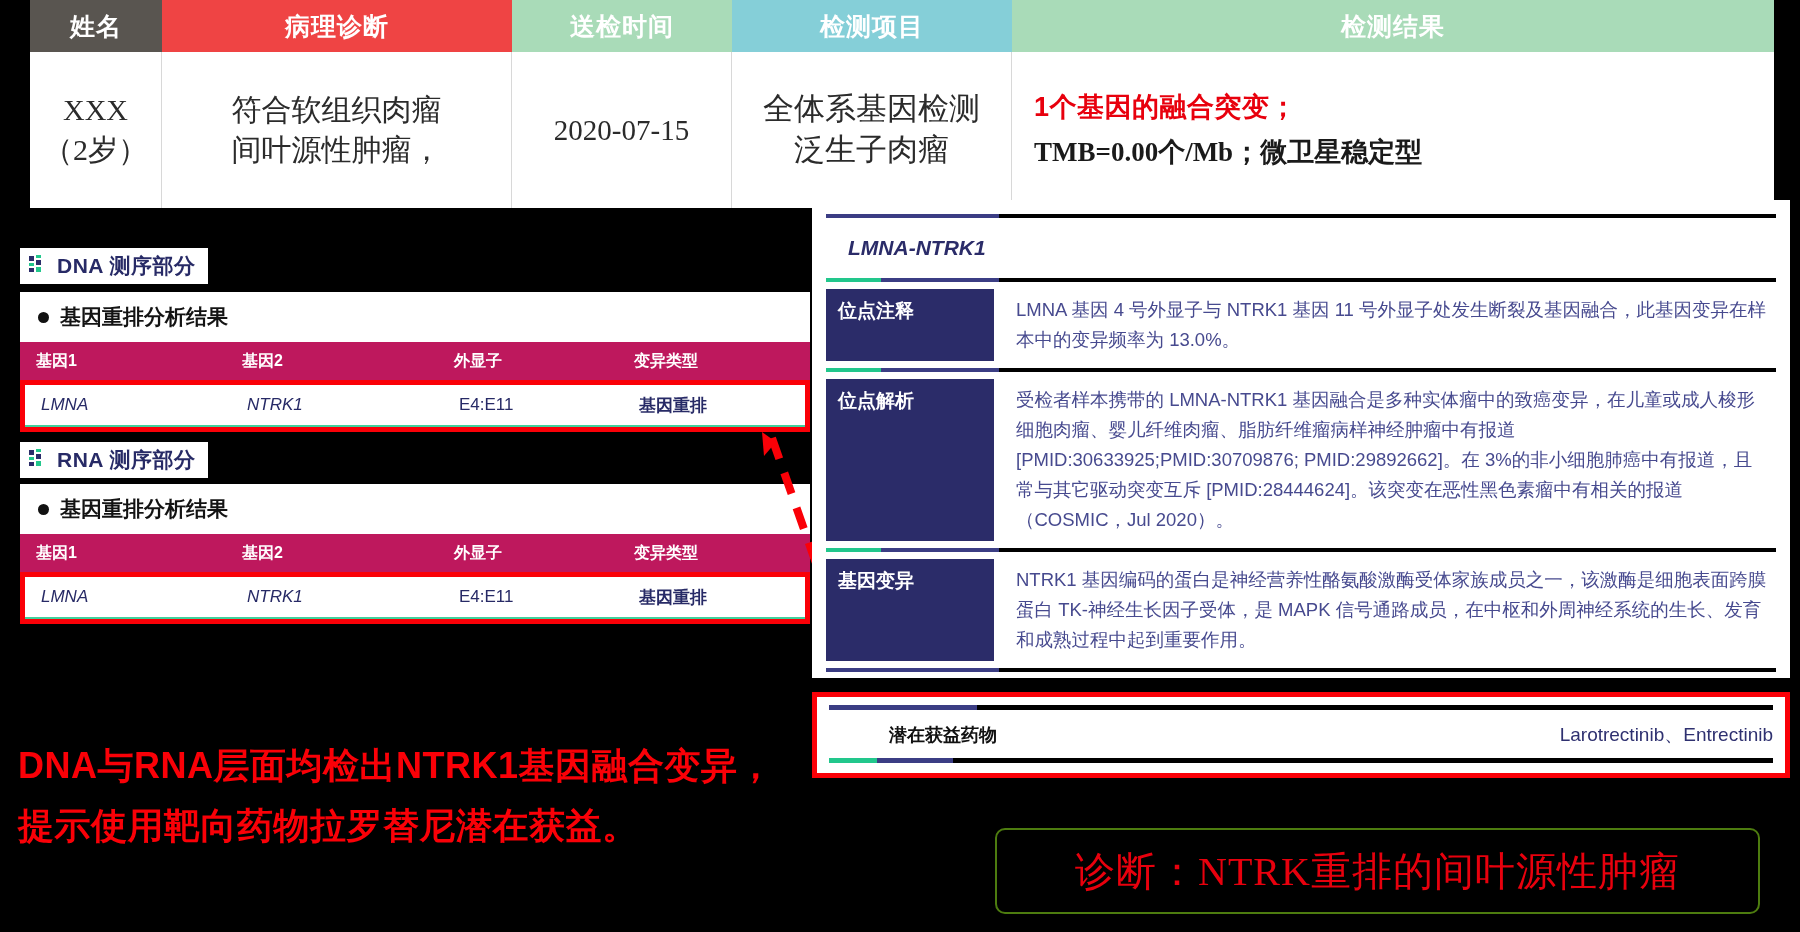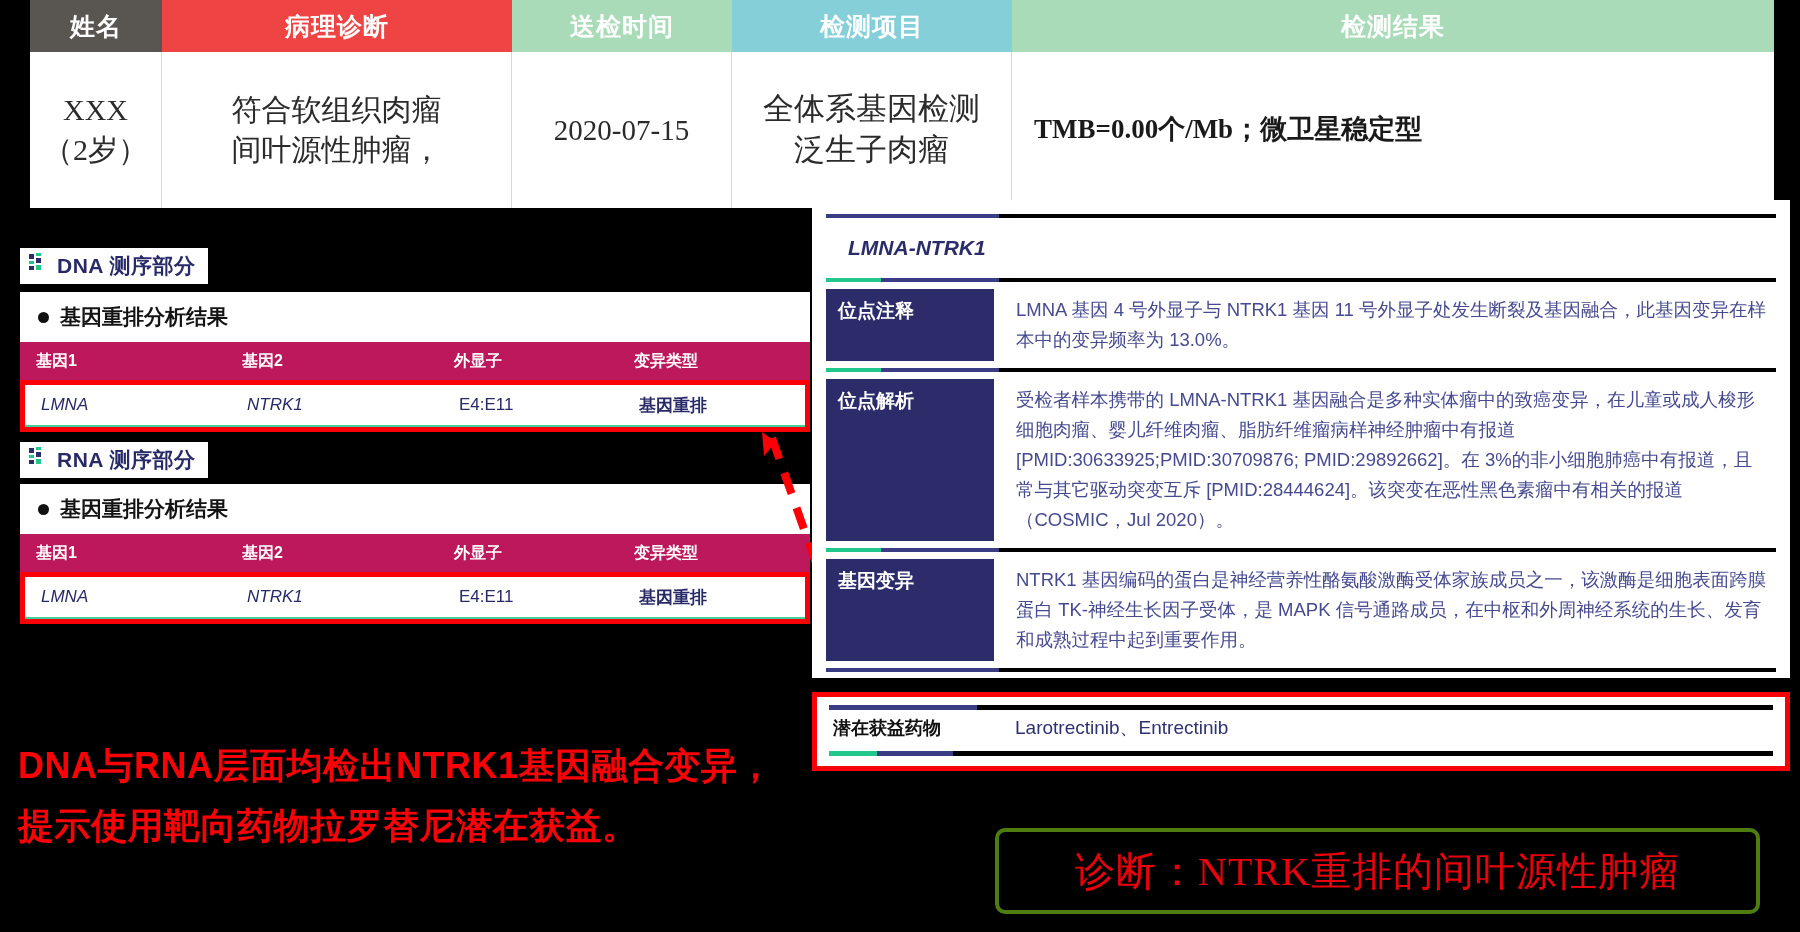--- a/index.html
+++ b/index.html
@@ -58,21 +58,21 @@
   }
   .res-line2 {
     color: #1a1a1a; font-weight: bold; font-size: 27px;
     font-family: "Liberation Serif","DejaVu Serif", serif;
   }
 
   
   .left-panel { position: absolute; left: 20px; top: 248px; width: 790px; }
 
   .seq-badge {
-    display: inline-flex; gap: 9px;
+    display: inline-flex; align-items: center; gap: 9px;
     background: #ffffff; padding: 4px 12px 4px 8px;
   }
   .seq-badge .glyph { display: block; }
   .seq-badge .label {
     color: #272a66; font-weight: bold; font-size: 21px; letter-spacing: .5px;
   }
 
   .white-card { background: #ffffff; padding: 0; }
   .bullet-row {
     display: flex; align-items: center; gap: 11px;
@@ -131,40 +131,40 @@
   .kv .val.serifital { font-style: italic; font-weight: bold; font-size: 21px; color: #2b2c69; }
 
   .drug-block {
     border: 5px solid #fa0007; background: #ffffff;
     position: absolute; left: 812px; top: 692px; width: 978px;
     padding: 8px 12px 10px 12px;
   }
   .drug-rule { display: flex; height: 5px; }
   .drug-rule .navy { width: 148px; background: #3b3d84; }
   .drug-rule .rest { flex: 1; background: #000; }
-  .drug-kv { display: flex; align-items: center; padding: 5px 0 10px 0; }
+  .drug-kv { display: flex; align-items: center; padding: 12px 0 10px 0; text-align: right; }
   .drug-kv .k { width: 168px; font-weight: bold; font-size: 18px; color: #111; padding-left: 4px; }
   .drug-kv .v { flex: 1; color: #2f3170; font-size: 19px; padding-left: 18px; }
   .drug-foot { display: flex; height: 5px; }
   .drug-foot .g { width: 48px; background: #22c78c; }
   .drug-foot .n { width: 76px; background: #3b3d84; }
   .drug-foot .r { flex: 1; background: #000; }
 
   
   .conclusion {
     position: absolute; left: 18px; top: 736px; width: 790px;
     color: #fa0007; font-weight: bold; font-size: 36px;
     line-height: 1.68; letter-spacing: .5px;
   }
 
   
   .diag-box {
     position: absolute; left: 995px; top: 828px;
     width: 765px; height: 86px;
-    border: 4px solid #4d7c0f; border-radius: 10px;
+    border: 2px solid #4d7c0f; border-radius: 10px;
     background: #000000;
     display: flex; align-items: center; justify-content: center;
   }
   .diag-text {
     color: #e8000d; font-size: 40px; font-weight: normal;
     font-family: "Liberation Serif", "DejaVu Serif", serif;
     letter-spacing: 1px;
   }
 
   
@@ -198,20 +198,21 @@
       </div>
       <div class="tt-bcell c2 date-cell">2020-07-15</div>
       <div class="tt-bcell c3 item-cell">
         <div>
           <div>全体系基因检测</div>
           <div>泛生子肉瘤</div>
         </div>
       </div>
       <div class="tt-bcell c4 result-cell">
         <div>
+          <div class="res-line1">1个基因的融合突变；</div>
           <div class="res-line2">TMB=0.00个/Mb；微卫星稳定型</div>
         </div>
       </div>
     </div>
   </div>
 
   <div class="left-panel">
 
     
     <div class="seq-badge">

